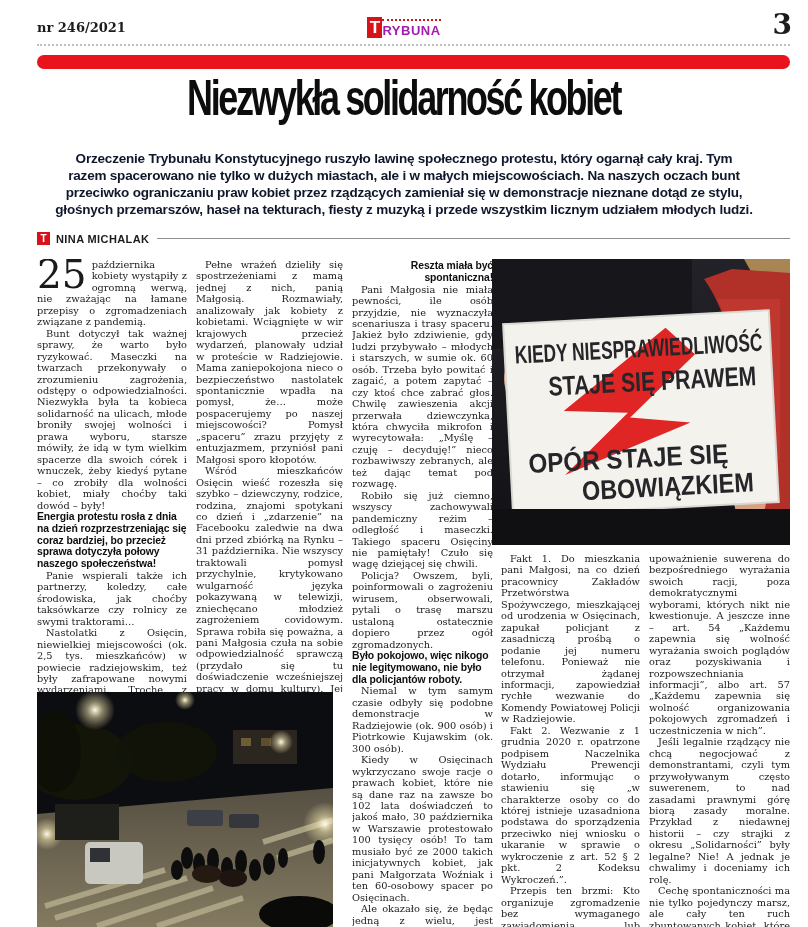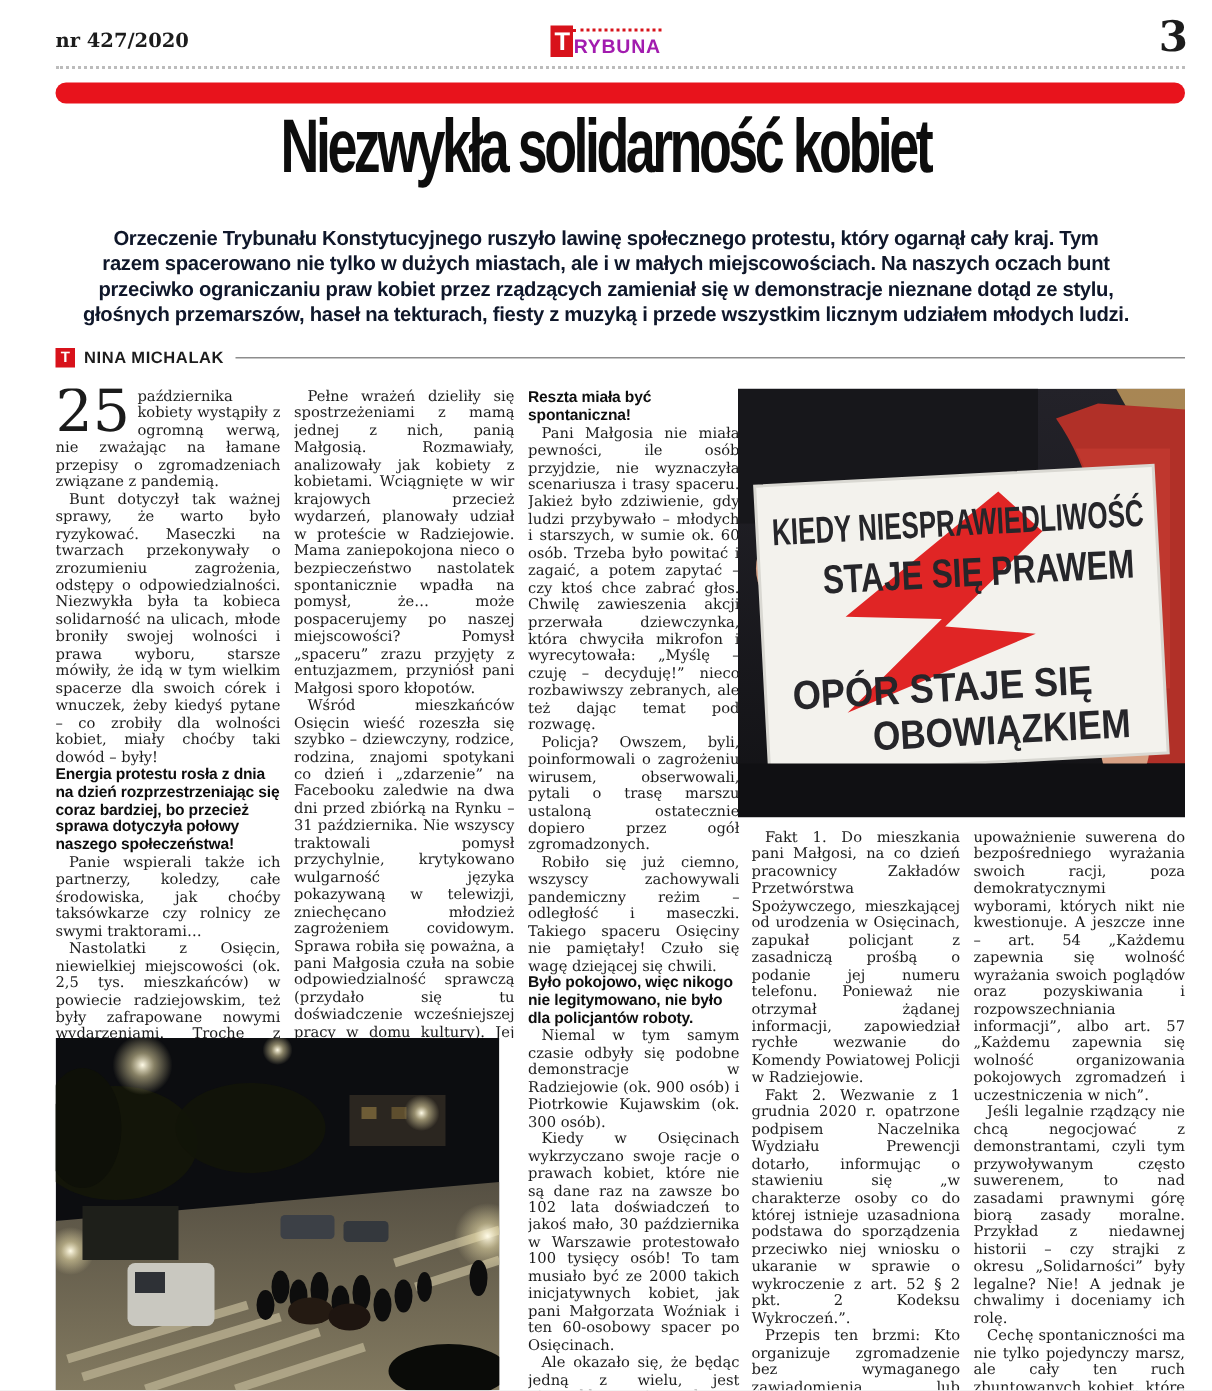--- a/index.html
+++ b/index.html
@@ -34,41 +34,41 @@
   .byline-rule { flex:1; border-top:1px solid #8d8d8d; margin-left:8px; }
 
   
   .col { position:absolute; overflow:hidden; font-size:9.8px; line-height:11.45px;
          text-align:justify; color:#1b1b1b; }
   .col p { margin:0; text-indent:9px; }
   .col p.noindent { text-indent:0; }
   .subhead { font-family:"Liberation Sans", sans-serif; font-weight:bold; font-size:10.4px;
              line-height:11.8px; margin:5px 0; letter-spacing:-.1px; text-align:left;
              text-indent:0 !important; color:#0e0e0e; }
-  .col .subhead:first-child { margin-top:1px; }
+  .col .subhead:first-child { margin-top:1px;text-align:right; }
   .dropcap { float:left; font-size:39px; line-height:30px; padding:1px 5px 0 0; }
 
   #col1 { left:37px;  top:259px; width:150px; height:433px; }
   #col2 { left:196px; top:259px; width:147px; height:433px; }
   #col3 { left:352px; top:259px; width:141px; height:668px; }
   #col4 { left:501px; top:553px; width:139px; height:374px; }
   #col5 { left:649px; top:553px; width:141px; height:374px; }
 
   
   .photo { position:absolute; overflow:hidden; }
   .photo svg { display:block; }
   #photo-protest { left:492px; top:259px; width:298px; height:286px; }
   #photo-night   { left:37px;  top:692px; width:296px; height:235px; }
 </style>
 </head>
 <body>
 
 <div class="page">
 
-  <div class="issue">nr 427/2020</div>
+  <div class="issue">nr 246/2021</div>
   <div class="logo">
     <span class="logo-t">T</span>
     <span class="logo-rest">RYBUNA</span>
   </div>
   <div class="pagenum">3</div>
   <div class="header-rule"></div>
   <div class="red-bar"></div>
 
   <div class="headline">
     <span class="headline-inner">Niezwykła solidarność kobiet</span>
@@ -92,22 +92,22 @@
   </div>
 
   <div class="col" id="col2">
     <p>Pełne wrażeń dzieliły się spostrzeżeniami z mamą jednej z nich, panią Małgosią. Rozmawiały, analizowały jak kobiety z kobietami. Wciągnięte w wir krajowych przecież wydarzeń, planowały udział w proteście w Radziejowie. Mama zaniepokojona nieco o bezpieczeństwo nastolatek spontanicznie wpadła na pomysł, że… może pospacerujemy po naszej miejscowości? Pomysł „spaceru” zrazu przyjęty z entuzjazmem, przyniósł pani Małgosi sporo kłopotów.</p>
     <p>Wśród mieszkańców Osięcin wieść rozeszła się szybko – dziewczyny, rodzice, rodzina, znajomi spotykani co dzień i „zdarzenie” na Facebooku zaledwie na dwa dni przed zbiórką na Rynku – 31 października. Nie wszyscy traktowali pomysł przychylnie, krytykowano wulgarność języka pokazywaną w telewizji, zniechęcano młodzież zagrożeniem covidowym. Sprawa robiła się poważna, a pani Małgosia czuła na sobie odpowiedzialność sprawczą (przydało się tu doświadczenie wcześniejszej pracy w domu kultury). Jej obawy dzieliła 15-letnia córka Gabrysia, która wraz z mamą poszła na zbiórkę. Wypożyczyły nagłośnienie, a pod pachą przyniosły kilka tekturowych haseł. Jedno odzwierciedlało cały sens przedsięwzięcia: „Kiedy niesprawiedliwość staje się prawem, opór staje się obowiązkiem”.</p>
   </div>
 
   <div class="col" id="col3">
     <p class="subhead">Reszta miała być spontaniczna!</p>
     <p>Pani Małgosia nie miała pewności, ile osób przyjdzie, nie wyznaczyła scenariusza i trasy spaceru. Jakież było zdziwienie, gdy ludzi przybywało – młodych i starszych, w sumie ok. 60 osób. Trzeba było powitać i zagaić, a potem zapytać – czy ktoś chce zabrać głos. Chwilę zawieszenia akcji przerwała dziewczynka, która chwyciła mikrofon i wyrecytowała: „Myślę – czuję – decyduję!” nieco rozbawiwszy zebranych, ale też dając temat pod rozwagę.</p>
+    <p>Robiło się już ciemno, wszyscy zachowywali pandemiczny reżim – odległość i maseczki. Takiego spaceru Osięciny nie pamiętały! Czuło się wagę dziejącej się chwili.</p>
     <p>Policja? Owszem, byli, poinformowali o zagrożeniu wirusem, obserwowali, pytali o trasę marszu ustaloną ostatecznie dopiero przez ogół zgromadzonych.</p>
-    <p>Robiło się już ciemno, wszyscy zachowywali pandemiczny reżim – odległość i maseczki. Takiego spaceru Osięciny nie pamiętały! Czuło się wagę dziejącej się chwili.</p>
     <p class="subhead">Było pokojowo, więc nikogo nie legitymowano, nie było dla policjantów roboty.</p>
     <p>Niemal w tym samym czasie odbyły się podobne demonstracje w Radziejowie (ok. 900 osób) i Piotrkowie Kujawskim (ok. 300 osób).</p>
     <p>Kiedy w Osięcinach wykrzyczano swoje racje o prawach kobiet, które nie są dane raz na zawsze bo 102 lata doświadczeń to jakoś mało, 30 października w Warszawie protestowało 100 tysięcy osób! To tam musiało być ze 2000 takich inicjatywnych kobiet, jak pani Małgorzata Woźniak i ten 60-osobowy spacer po Osięcinach.</p>
     <p>Ale okazało się, że będąc jedną z wielu, jest niezwykle ważną, ba – groźną osobą!</p>
 
   </div>
 
   <div class="col" id="col4">
     <p>Fakt 1. Do mieszkania pani Małgosi, na co dzień pracownicy Zakładów Przetwórstwa Spożywczego, mieszkającej od urodzenia w Osięcinach, zapukał policjant z zasadniczą prośbą o podanie jej numeru telefonu. Ponieważ nie otrzymał żądanej informacji, zapowiedział rychłe wezwanie do Komendy Powiatowej Policji w Radziejowie.</p>
     <p>Fakt 2. Wezwanie z 1 grudnia 2020 r. opatrzone podpisem Naczelnika Wydziału Prewencji dotarło, informując o stawieniu się „w charakterze osoby co do której istnieje uzasadniona podstawa do sporządzenia przeciwko niej wniosku o ukaranie w sprawie o wykroczenie z art. 52 § 2 pkt. 2 Kodeksu Wykroczeń.”.</p>

